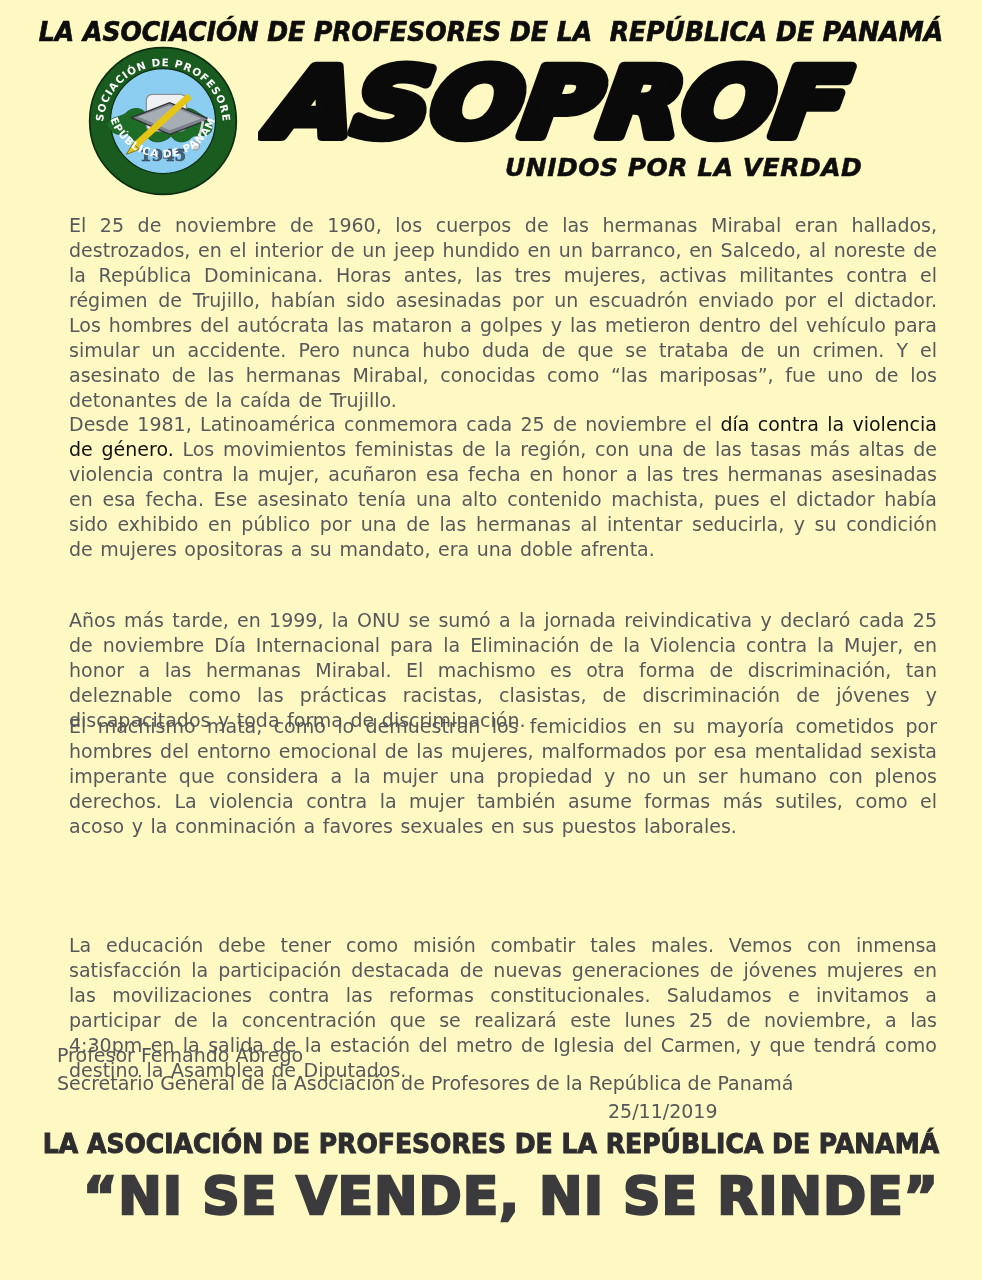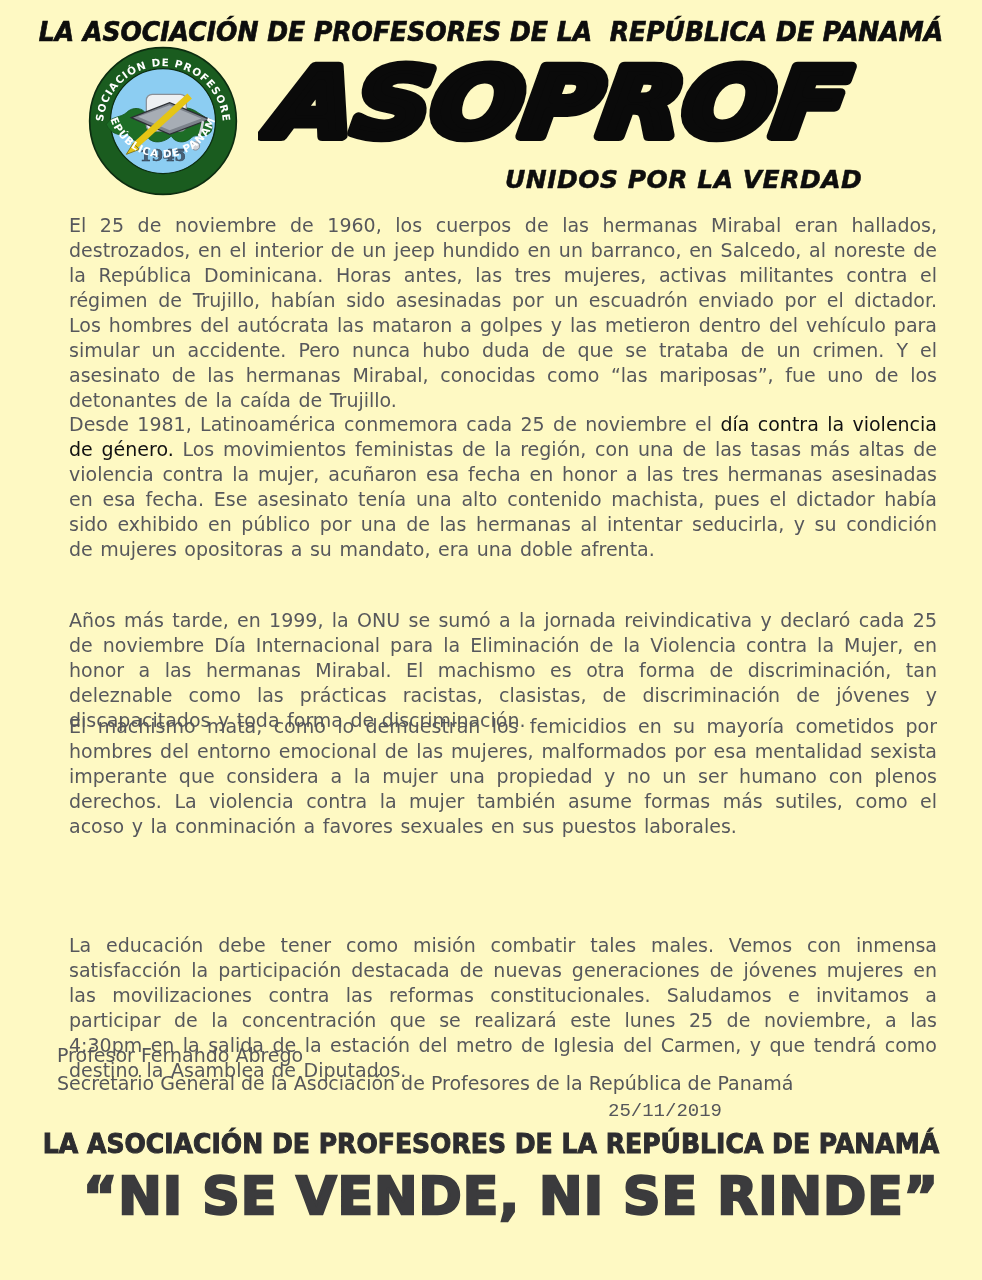--- a/index.html
+++ b/index.html
@@ -11,40 +11,40 @@
   .doc-title{
     position:absolute;top:16px;left:0;width:982px;text-align:center;
     font-size:27px;font-weight:bold;font-style:italic;color:#0d0d0d;
     transform:scaleX(0.93);white-space:pre;-webkit-text-stroke:0.7px #0d0d0d;
   }
   .seal{position:absolute;left:83px;top:46px;width:160px;height:150px;}
   .brand-svg{position:absolute;left:258px;top:48px;width:620px;height:112px;}
   .tagline{
     position:absolute;top:153px;left:505px;width:350px;text-align:center;
     font-size:25px;font-weight:bold;font-style:italic;color:#0e0e0e;
-    letter-spacing:0.5px;-webkit-text-stroke:0.5px #0e0e0e;white-space:nowrap;margin-top:12px;
+    letter-spacing:0.5px;-webkit-text-stroke:0.5px #0e0e0e;white-space:nowrap;
   }
   
   .para{
     position:absolute;left:57px;width:868px;margin:12px;
     font-size:19px;line-height:25px;color:#57585c;text-align:justify;
     word-spacing:1.5px;overflow:hidden;
   }
   #p1{top:201px;max-height:218px;}
   #p2{top:400px;max-height:174px;}
   #p3{top:596px;max-height:133px;}
   #p4{top:702px;max-height:140px;}
   #p5{top:921px;max-height:168px;}
   .em{color:#111111;}
   
   .sig{
     position:absolute;left:57px;top:1041px;width:868px;
     font-size:19px;line-height:28px;color:#55565a;
   }
-  .sig-date{padding-left:551px;font-family:Liberation Mono, monospace;}
+  .sig-date{padding-left:551px;}
   
   .footer-org{
     position:absolute;top:1128px;left:0;width:982px;text-align:center;
     font-size:27px;font-weight:bold;color:#2d2d2f;
     transform:scaleX(0.93);-webkit-text-stroke:1px #2d2d2f;white-space:nowrap;
   }
   .footer-slogan{
     position:absolute;top:1166px;left:0;width:982px;text-align:center;
     font-size:52px;font-weight:bold;color:#3b3b3d;letter-spacing:1px;
     -webkit-text-stroke:2.5px #3b3b3d;white-space:nowrap;padding-left:20px;

